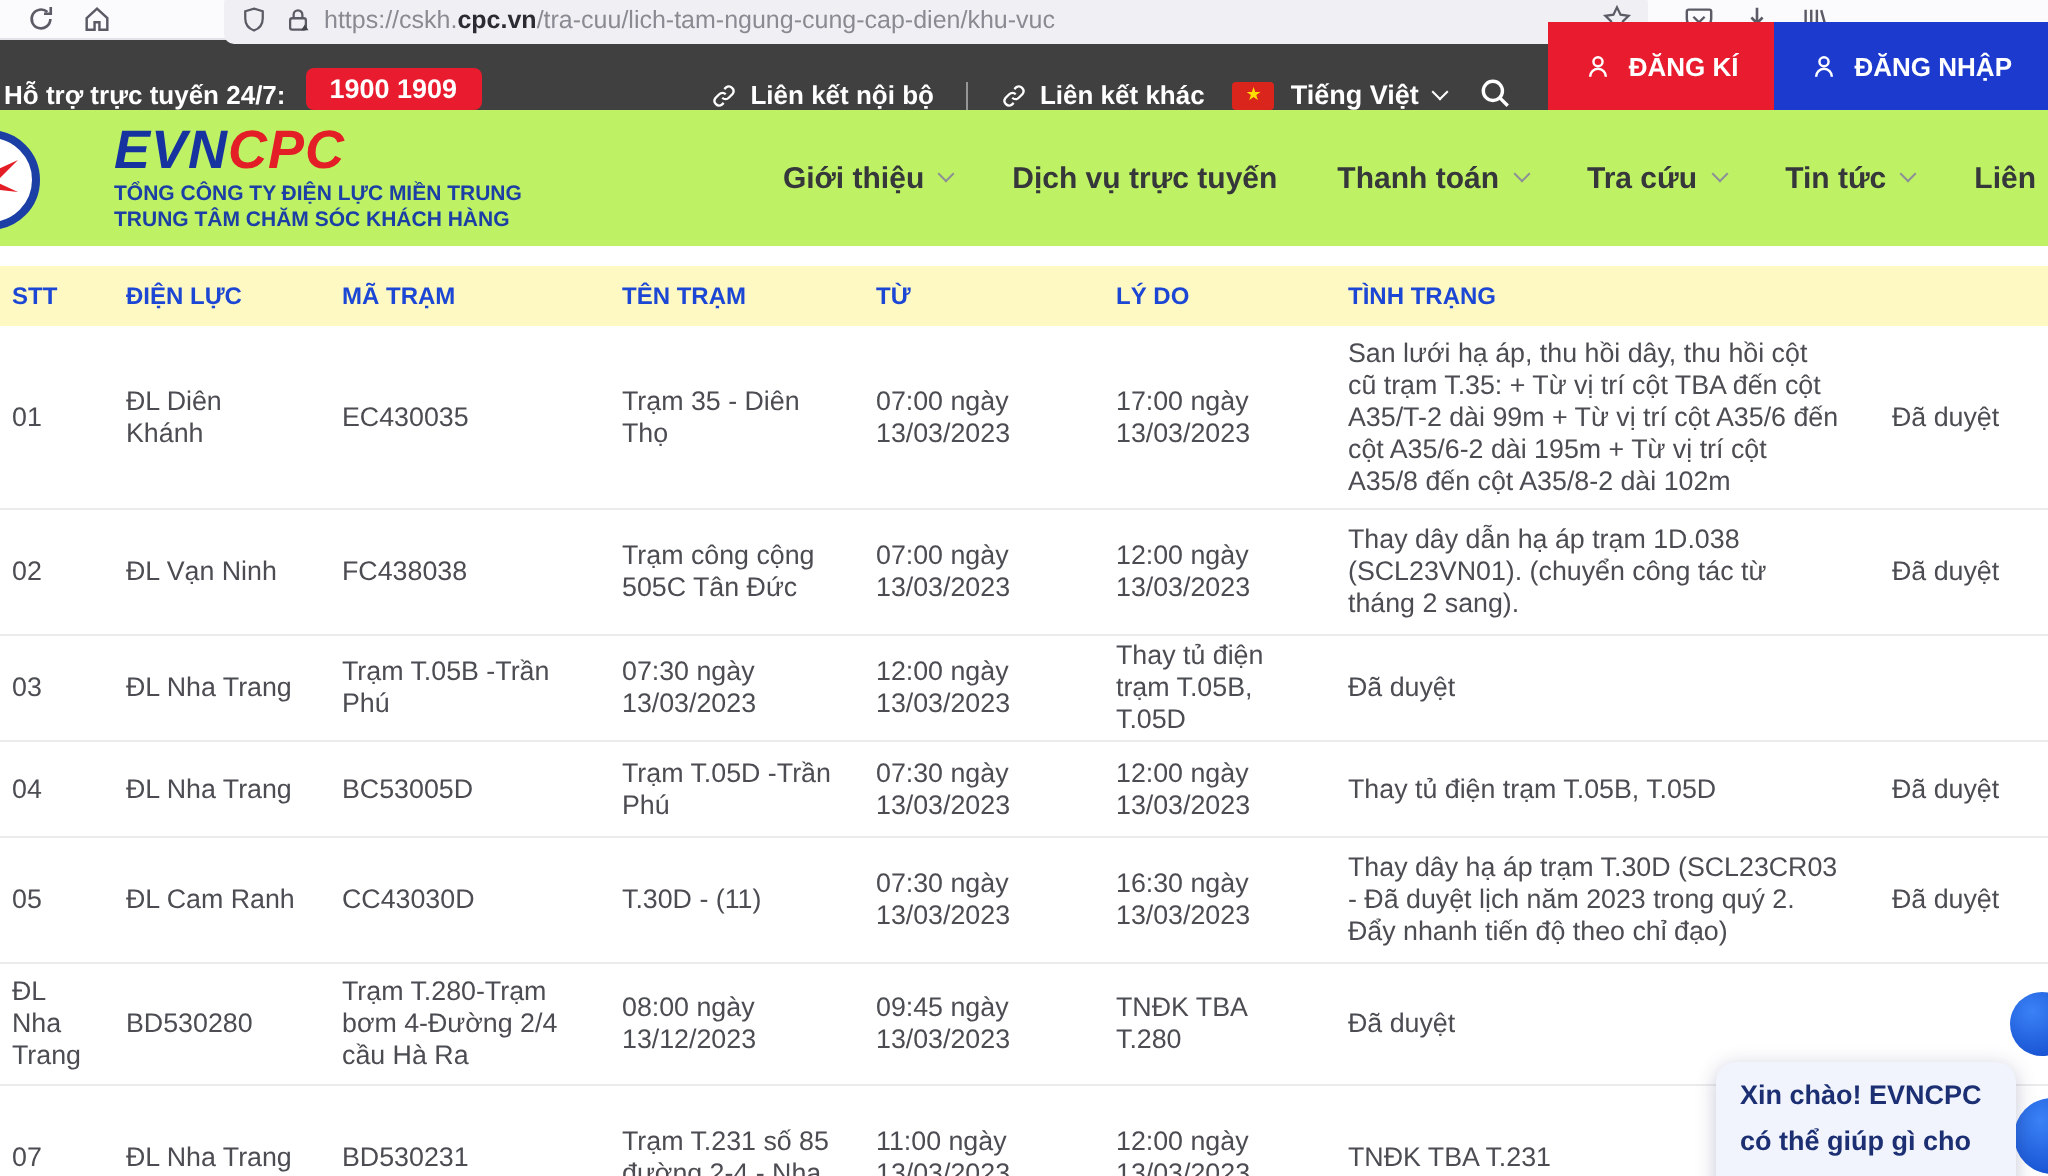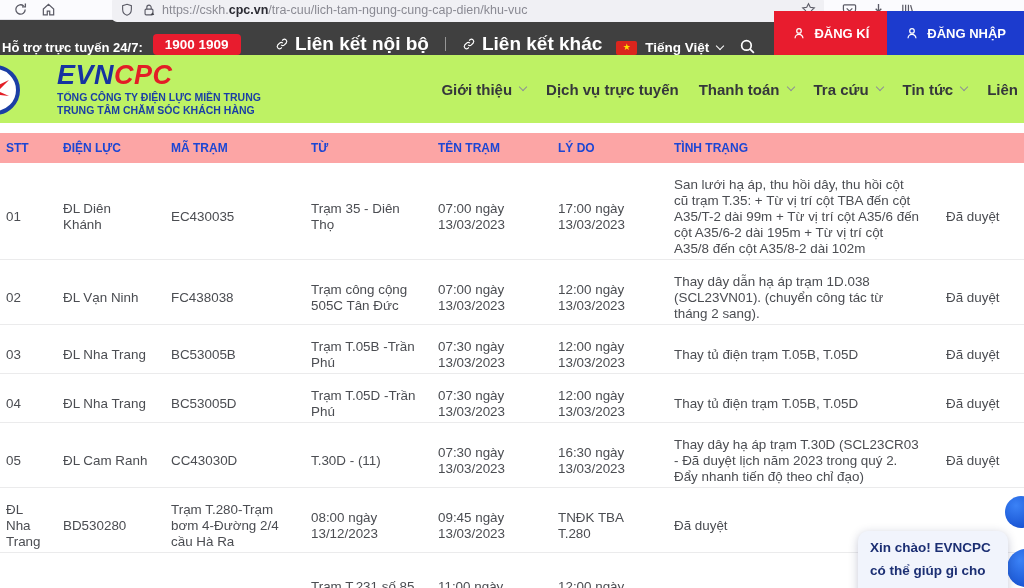--- a/index.html
+++ b/index.html
@@ -18,21 +18,21 @@
   .urltext { font-size:12.5px; color:#8a8a93; margin-left:6px; white-space:nowrap; overflow:hidden; flex:1; }
   .urltext b { color:#2b2b33; font-weight:600; }
   .chrome-right { display:flex; align-items:center; margin-left:18px; gap:14px; }
 
   
   .topbar { height:35px; background:#404040; display:flex; align-items:flex-end; color:#fff; }
   .support { font-size:13px; font-weight:bold; margin-left:2px; white-space:nowrap; }
   .phone-badge { background:#e81c2e; color:#fff; font-weight:bold; font-size:13.5px;
                  border-radius:4px; padding:3px 12px; margin-left:10px; white-space:nowrap; }
   .toplinks { margin-left:auto; display:flex; align-items:center; gap:16px; }
-  .toplink { display:flex; align-items:center; gap:6px; font-size:19px; font-weight:bold; white-space:nowrap; cursor:pointer; }
+  .toplink { display:flex; align-items:center; gap:6px; font-size:13px; font-weight:bold; white-space:nowrap; cursor:pointer; }
   .tdivider { width:1px; height:14px; background:rgba(255,255,255,.45); }
   .lang { display:flex; align-items:center; gap:8px; margin-left:14px; cursor:pointer; }
   .flag { width:21px; height:14px; background:#da251d; border-radius:2px; display:flex;
           align-items:center; justify-content:center; color:#ffdd00; font-size:9px; line-height:1; }
   .lang-label { font-size:13.5px; font-weight:bold; }
   .chev { width:6px; height:6px; border-right:1.6px solid #fff; border-bottom:1.6px solid #fff;
           transform:rotate(45deg); display:inline-block; margin-top:-3px; }
   .searchbtn { margin-left:16px; cursor:pointer; display:flex; align-items:center; }
   .authblock { height:44px; display:flex; align-items:center; gap:8px; font-size:13px;
                font-weight:bold; padding:0 18px; cursor:pointer; white-space:nowrap;margin-top:24px; }
@@ -40,35 +40,35 @@
   .login { background:#1c3bce; }
 
   
   .siteheader { height:68px; background:#bef264; display:flex; align-items:center; position:relative; }
   .evnlogo { position:absolute; left:-32px; top:8px; }
   .logotext { margin-left:57px; }
   .logoname { font-size:27px; font-weight:800; line-height:28px; letter-spacing:.5px; }
   .logoname .evn { color:#1733a0; font-style:italic; }
   .logoname .cpc { color:#e31e26; font-style:italic; }
   .logosub { font-size:10.5px; font-weight:bold; color:#1b3fa5; line-height:13px; margin-top:2px; }
-  .mainnav { margin-left:auto; display:flex; align-items:center; gap:20px; padding-right:6px; }
+  .mainnav { margin-left:auto; display:flex; align-items:center; gap:30px; padding-right:6px; }
   .navitem { font-size:15px; font-weight:bold; color:#35373b; display:flex; align-items:center;
              gap:8px; white-space:nowrap; cursor:pointer; }
   .navchev { width:6px; height:6px; border-right:1.8px solid #8d9096; border-bottom:1.8px solid #8d9096;
              transform:rotate(45deg); margin-top:-4px; }
 
   
   .tablewrap { margin-top:10px; }
   .tgrid { display:grid; grid-template-columns:57px 108px 140px 127px 120px 116px 272px 1fr; }
-  .thead { background:#fca5a5; height:30px; }
+  .thead { background:#fef9c3; height:30px; }
   .th { display:flex; align-items:center; font-size:12px; font-weight:bold; color:#1c46d4;
         padding:0 10px 0 6px; white-space:nowrap; }
   .trow { border-bottom:1px solid #ebebec; }
   .td { display:flex; align-items:center; font-size:13.4px; color:#4b4d52;
-        line-height:16px; padding:14px 14px 2px 6px; }
+        line-height:16px; padding:2px 14px 2px 6px; }
   .td-lydo { padding-right:20px; }
 
   
   .chat-bubble { position:absolute; left:858px; top:531px; width:150px; min-height:52px;
                  background:#f1f4fc; border-radius:10px; box-shadow:0 2px 10px rgba(30,40,90,.25);
                  display:flex; align-items:center; padding:5px 12px;
                  font-size:13.5px; font-weight:bold; color:#1c2f73; line-height:23px; z-index:5; }
   .chat-circle { position:absolute; border-radius:50%;
                  background:radial-gradient(circle at 35% 30%, #3b82f6, #0d45c8); z-index:4; }
   .chat-circle.c1 { left:1005px; top:496px; width:32px; height:32px; }
@@ -227,22 +227,22 @@
           <span>Liên</span>
         </div>
     </div>
   </div>
 
   <div class="tablewrap">
     <div class="thead tgrid">
       <div class="th">STT</div>
       <div class="th">ĐIỆN LỰC</div>
       <div class="th">MÃ TRẠM</div>
+      <div class="th">TÊN TRẠM</div>
       <div class="th">TỪ</div>
-      <div class="th">TÊN TRẠM</div>
       <div class="th">LÝ DO</div>
       <div class="th">TÌNH TRẠNG</div>
     </div>
 
     <div class="trow tgrid" style="min-height:92px">
       <div class="td">01</div>
       <div class="td">ĐL Diên Khánh</div>
       <div class="td">EC430035</div>
       <div class="td">Trạm 35 - Diên Thọ</div>
       <div class="td">07:00 ngày 13/03/2023</div>
@@ -258,21 +258,20 @@
       <div class="td">Trạm công cộng 505C Tân Đức</div>
       <div class="td">07:00 ngày 13/03/2023</div>
       <div class="td">12:00 ngày 13/03/2023</div>
       <div class="td td-lydo">Thay dây dẫn hạ áp trạm 1D.038 (SCL23VN01). (chuyển công tác từ tháng 2 sang).</div>
       <div class="td">Đã duyệt</div>
     </div>
 
     <div class="trow tgrid" style="min-height:47px">
       <div class="td">03</div>
       <div class="td">ĐL Nha Trang</div>
-      <div class="td">BC53005B</div>
       <div class="td">Trạm T.05B -Trần Phú</div>
       <div class="td">07:30 ngày 13/03/2023</div>
       <div class="td">12:00 ngày 13/03/2023</div>
       <div class="td td-lydo">Thay tủ điện trạm T.05B, T.05D</div>
       <div class="td">Đã duyệt</div>
     </div>
 
     <div class="trow tgrid" style="min-height:48px">
       <div class="td">04</div>
       <div class="td">ĐL Nha Trang</div>

